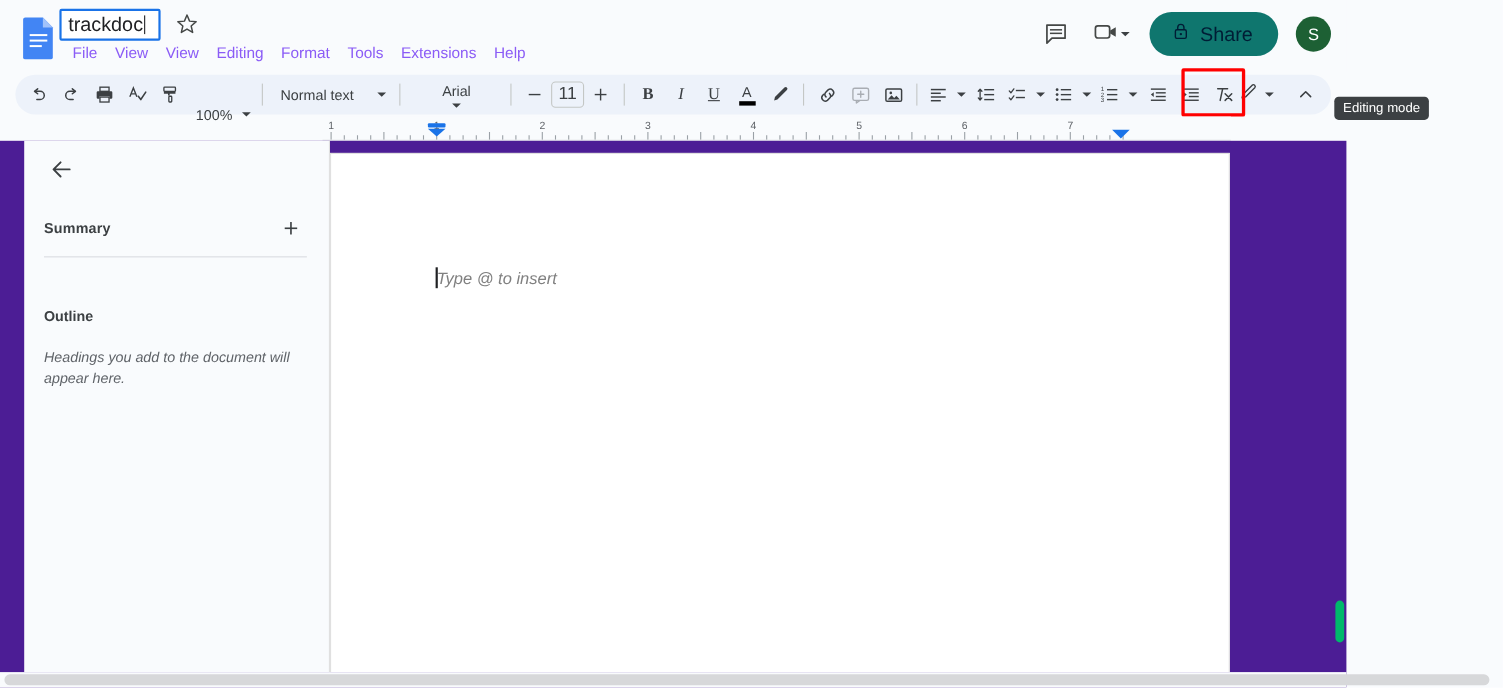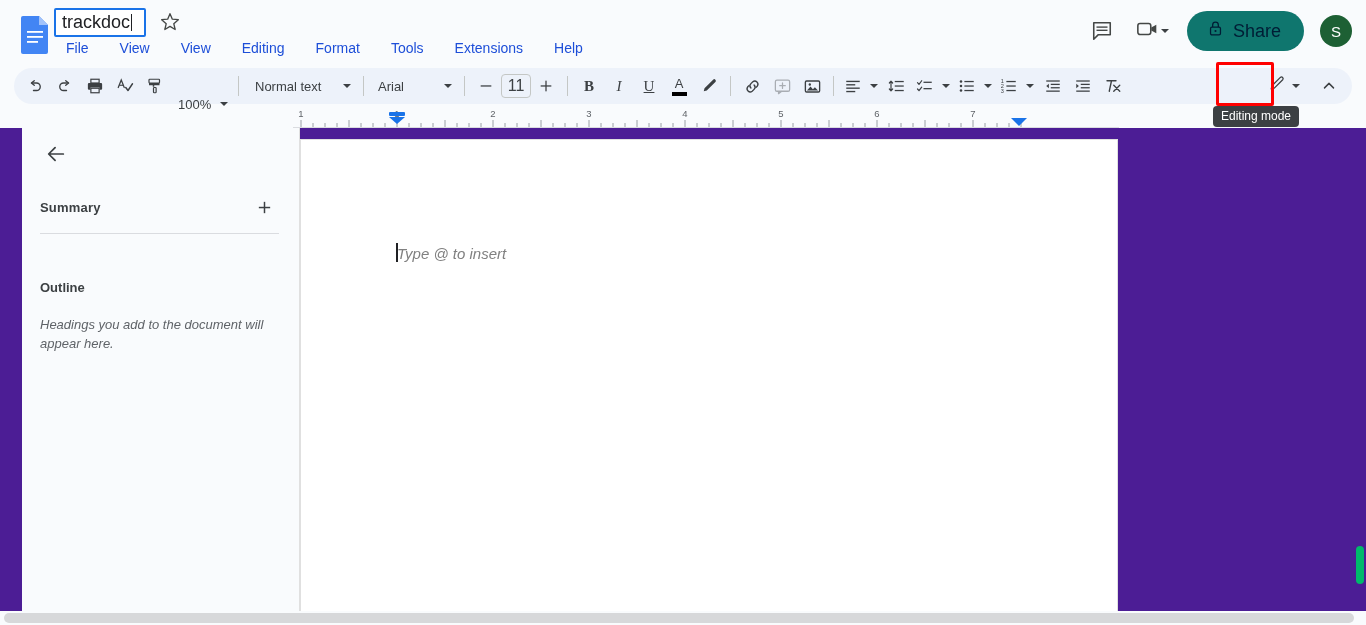--- a/index.html
+++ b/index.html
@@ -3,21 +3,21 @@
 <meta charset="utf-8">
 <style>
   * { box-sizing: border-box; margin: 0; padding: 0; }
   html, body {
     width: 1366px; height: 625px;
     overflow: hidden;
     font-family: "Liberation Sans", sans-serif;
     background: #f9fbfd;
     color: #202124;
   }
-  #app { position: relative; width: 1366px; height: 625px; }
+  #app { position: relative; width: 1224px; height: 625px; }
 
   
   .header {
     position: absolute; top: 0; left: 0; right: 0; height: 66px;
     background: #f9fbfd;
   }
   .docs-logo {
     position: absolute; left: 18px; top: 14px; width: 34px; height: 40px;
   }
   .title-row { position: absolute; left: 54px; top: 8px; display: flex; align-items: center; height: 28px; }
@@ -29,22 +29,22 @@
   }
   .title-caret {
     display: inline-block; width: 1px; height: 17px; background: #202124;
     margin-left: 1px; vertical-align: -3px;
   }
   .star-btn {
     margin-left: 12px; width: 24px; height: 24px; display: flex;
     align-items: center; justify-content: center; cursor: pointer;
   }
   .menubar {
-    position: absolute; left: 58px; top: 36px; display: flex; gap: 15px;
-    font-size: 14px; color: #1d4ed8;
+    position: absolute; left: 58px; top: 36px; display: flex; gap: 0px;
+    font-size: 14px; color: #8b5cf6;
   }
   .menu-item {
     padding: 2px 8px; border-radius: 4px; cursor: pointer; line-height: 20px;
   }
 
   .header-right {
     position: absolute; right: 14px; top: 8px; display: flex;
     align-items: center; gap: 6px; height: 46px;
   }
   .icon-btn {
@@ -81,21 +81,21 @@
   }
   .tb.disabled { opacity: .38; cursor: default; }
   .tb-wide {
     height: 30px; border-radius: 15px; display: flex; align-items: center;
     justify-content: center; cursor: pointer; flex: none; padding: 0 6px;
     font-size: 13px; color: #3c4043; gap: 4px;
   }
   .sep { width: 1px; height: 20px; background: #c4c7c5; margin: 0 6px; flex: none; }
   .zoom-box { width: 62px; justify-content: space-between; padding: 0 4px 0 8px; margin-top: 36px; }
   .style-box { width: 112px; justify-content: space-between; padding: 0 6px 0 10px; }
-  .font-box { width: 88px; justify-content: space-between; padding: 0 6px 0 8px; }
+  .font-box { width: 88px; padding: 0 6px 0 8px; flex-direction: column; }
   .fsize-input {
     width: 30px; height: 24px; border: 1px solid #c4c7c5; border-radius: 4px;
     background: #edf2fa; text-align: center; font-size: 16px; color: #3c4043;
     line-height: 22px; flex: none; font-family: "Liberation Sans", sans-serif;
   }
   .caret { width: 0; height: 0; border-left: 4px solid transparent;
            border-right: 4px solid transparent; border-top: 4px solid #3c4043; }
   .tb-combo { display: flex; align-items: center; flex: none; }
   .tb-combo .tb { width: 26px; }
   .tb-caret {
@@ -106,21 +106,21 @@
   .edit-mode-btn {
     position: absolute; right: 44px; top: 3px; height: 30px;
     display: flex; align-items: center; gap: 2px; padding: 0 4px 0 6px;
     border-radius: 15px; cursor: pointer;
   }
   .edit-mode-highlight {
     position: absolute; right: 78px; top: -6px; width: 58px; height: 44px;
     border: 3px solid #ff0000; border-radius: 2px; pointer-events: none;
   }
   .tooltip {
-    position: absolute; left: 1213px; top: 106px; background: #3c4043;
+    position: absolute; left: 1213px; top: 88px; background: #3c4043;
     color: #fff; font-size: 12px; line-height: 21px; padding: 0 8px;
     border-radius: 4px; height: 21px; white-space: nowrap; text-align: right;
   }
 
   
   .hruler {
     position: absolute; top: 106px; left: 293px; width: 826px; height: 22px;
     background: #f9fbfd;
   }
   .hruler svg { display: block; }

